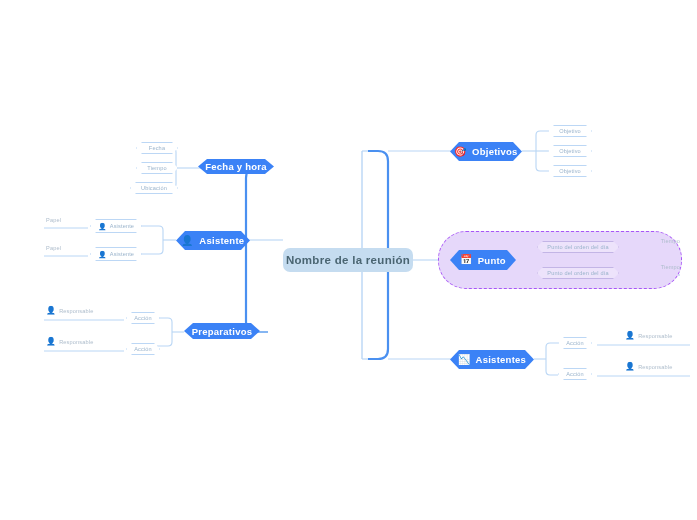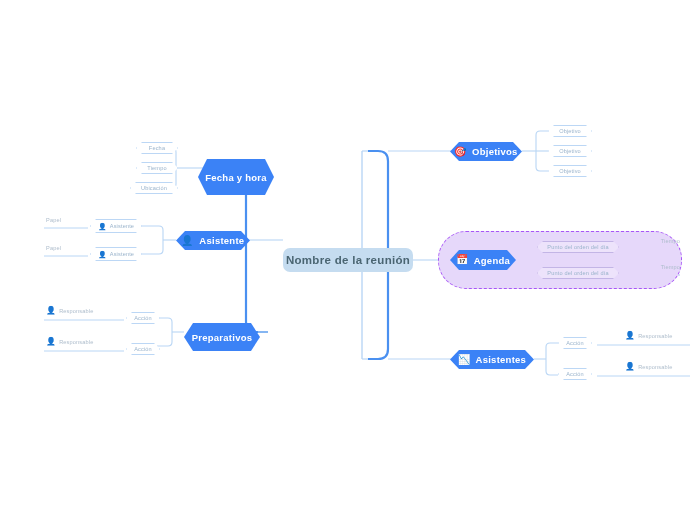--- a/index.html
+++ b/index.html
@@ -130,21 +130,21 @@
       <path d="M597,376 L690,376" stroke="#b9d6f5" stroke-width="1"></path>
     </g>
   </svg>
 
   <div id="selection" style="left:438px;top:231px;width:244px;height:58px;"></div>
 
   <div class="node root" style="left:283px;top:248px;width:130px;height:24px;">
     <span>Nombre de la reunión</span>
   </div>
 
-  <div class="node branch" style="left:198px;top:159px;width:76px;height:36px;">
+  <div class="node branch" style="left:198px;top:159px;width:76px;height:15px;">
     <span>Fecha y hora</span>
   </div>
   <div class="node sub" style="left:136px;top:142px;width:42px;height:12px;">
     <span>Fecha</span>
   </div>
   <div class="node sub" style="left:136px;top:162px;width:42px;height:12px;">
     <span>Tiempo</span>
   </div>
   <div class="node sub" style="left:130px;top:182px;width:48px;height:12px;">
     <span>Ubicación</span>
@@ -162,21 +162,21 @@
     <span>Papel</span>
   </div>
   <div class="node sub" style="left:90px;top:247px;width:52px;height:14px;">
     <span class="emo">👤</span>
     <span>Asistente</span>
   </div>
   <div class="node leaf" style="left:46px;top:243px;width:40px;height:10px;">
     <span>Papel</span>
   </div>
 
-  <div class="node branch" style="left:184px;top:323px;width:76px;height:28px;justify-content:center;">
+  <div class="node branch" style="left:184px;top:323px;width:76px;height:16px;justify-content:center;">
     <span>Preparativos</span>
   </div>
   <div class="node sub" style="left:126px;top:312px;width:34px;height:12px;">
     <span>Acción</span>
   </div>
   <div class="node leaf" style="left:46px;top:305px;width:70px;height:11px;">
     <span class="emo">👤</span>
     <span>Responsable</span>
   </div>
   <div class="node sub" style="left:126px;top:343px;width:34px;height:12px;">
@@ -196,21 +196,21 @@
   </div>
   <div class="node sub" style="left:548px;top:145px;width:44px;height:12px;">
     <span>Objetivo</span>
   </div>
   <div class="node sub" style="left:548px;top:165px;width:44px;height:12px;">
     <span>Objetivo</span>
   </div>
 
   <div class="node branch" style="left:450px;top:250px;width:66px;height:20px;">
     <span class="emo">📅</span>
-    <span>Agenda</span>
+    <span>Punto</span>
   </div>
   <div class="node sub onpurple" style="left:537px;top:241px;width:82px;height:12px;">
     <span>Punto del orden del día</span>
   </div>
   <div class="node leaf right" style="left:626px;top:236px;width:54px;height:10px;">
     <span>Tiempo</span>
   </div>
   <div class="node sub onpurple" style="left:537px;top:267px;width:82px;height:12px;">
     <span>Punto del orden del día</span>
   </div>

